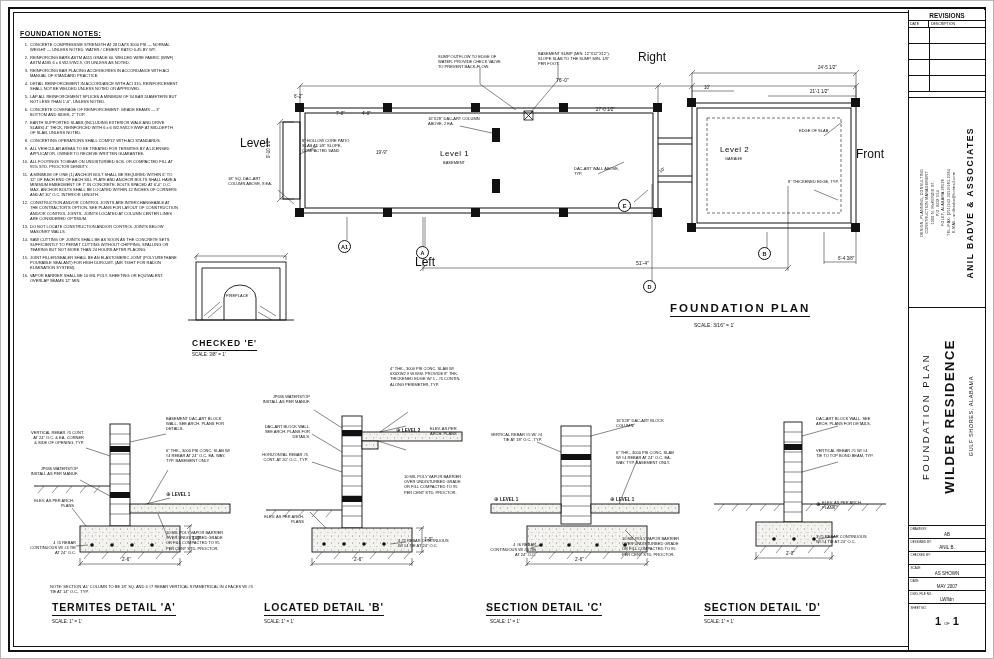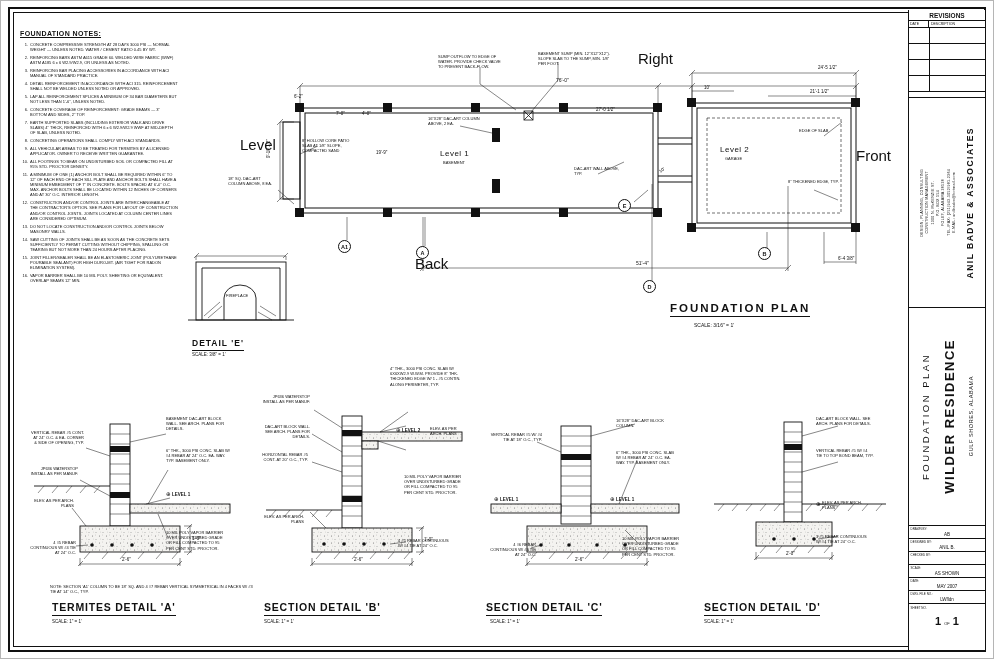--- a/index.html
+++ b/index.html
@@ -2,21 +2,21 @@
 <html><head>
 <meta charset="utf-8">
 <style>
   html,body{margin:0;padding:0;background:#fff;}
   .page{position:relative;width:994px;height:659px;background:#fff;font-family:"Liberation Sans",sans-serif;color:#111;overflow:hidden;}
   .edge{position:absolute;inset:0;border:1px solid #b5b5b5;}
   .b2{position:absolute;left:8px;top:7px;right:8px;bottom:7px;border:2.5px solid #111;}
   .b3{position:absolute;left:13px;top:12px;right:13px;bottom:12px;border:0.7px solid #111;}
   .svgabs{position:absolute;}
   .t{position:absolute;font-size:4px;line-height:1.3;color:#111;}
-  .t9{position:absolute;font-size:15px;color:#111;}
+  .t9{position:absolute;font-size:12px;color:#111;}
   .room{position:absolute;font-size:8px;letter-spacing:.5px;color:#111;}
   .dim{position:absolute;font-size:4.5px;white-space:nowrap;color:#111;}
   .dim5{position:absolute;font-size:5px;white-space:nowrap;color:#111;}
   .ra{text-align:right;}
   .rot{transform:rotate(-90deg);transform-origin:left top;}
   .rot45{transform:rotate(-40deg);transform-origin:left top;}
   .bubble{position:absolute;width:13px;height:13px;border:1px solid #111;border-radius:50%;font-size:5.5px;font-weight:bold;display:flex;align-items:center;justify-content:center;background:#fff;box-sizing:border-box;}
   .lvl{position:absolute;font-size:4.5px;font-weight:bold;display:flex;align-items:center;gap:1.5px;white-space:nowrap;}
   .lvlsym{font-size:5.5px;line-height:1;font-weight:normal;}
   .plan-title{position:absolute;font-size:11.5px;font-weight:bold;letter-spacing:2px;border-bottom:1.4px solid #111;padding-bottom:2px;}
@@ -240,21 +240,21 @@
   <div class="t" style="left:443px;top:160px">BASEMENT</div>
   <div class="t" style="left:574px;top:166px;width:50px">DAC-ART WALL ABOVE, TYP.</div>
   <div class="room" style="left:720px;top:145px">Level 2</div>
   <div class="t" style="left:725px;top:156px">GARAGE</div>
   <div class="t" style="left:788px;top:179px;width:52px">8" THICKENED EDGE, TYP.</div>
   <div class="t" style="left:799px;top:128px;width:42px">EDGE OF SLAB</div>
   <div class="t9" style="left:856px;top:147px">Front</div>
   <div class="t" style="left:228px;top:176px;width:50px">18" SQ. DAC-ART COLUMN ABOVE, 8 EA.</div>
   <div class="dim" style="left:376px;top:150px">19'-9"</div>
   <div class="dim rot" style="left:266px;top:158px">9'-10 1/2"</div>
-  <div class="t9" style="left:415px;top:255px">Back</div>
+  <div class="t9" style="left:415px;top:255px">Left</div>
   <div class="dim5" style="left:636px;top:260px">51'-4"</div>
   <div class="dim" style="left:838px;top:256px">6'-4 3/8"</div>
   <div class="dim rot45" style="left:658px;top:170px">10'</div>
 
   <div class="bubble" style="left:338px;top:240px">A1</div>
   <div class="bubble" style="left:416px;top:246px">A</div>
   <div class="bubble" style="left:758px;top:247px">B</div>
   <div class="bubble" style="left:643px;top:280px">D</div>
   <div class="bubble" style="left:618px;top:199px">E</div>
 
@@ -267,21 +267,21 @@
       <path d="M16,70 V18 H94 V70"></path>
       <path d="M38,70 V48 A16,13 0 0 1 70,48 V70"></path>
       <line x1="2" y1="70" x2="108" y2="70"></line>
     </g>
     <g stroke="#111" stroke-width="0.5" fill="none">
       <path d="M18,66 L34,52 M22,68 L36,56 M74,56 L90,66 M72,62 L86,70"></path>
       <path d="M10,6 H100 M10,6 V10 M100,6 V10 M8,8 l5,-5 M97,8 l5,-5"></path>
     </g>
   </svg>
   <div class="t" style="left:226px;top:293px">FIREPLACE</div>
-  <div class="det-title" style="left:192px;top:338px">DETAIL 'E'</div>
+  <div class="det-title" style="left:192px;top:338px">CHECKED 'E'</div>
   <div class="sec-scale" style="left:192px;top:352px">SCALE: 3/8" = 1'</div>
 
   <svg class="svgabs" style="left:28px;top:408px" width="220" height="170" viewBox="0 0 220 170">
     <g stroke="#111" fill="none" stroke-width="0.9">
       <rect x="82" y="16" width="20" height="102"></rect>
       <path d="M82,26h20M82,36h20M82,46h20M82,56h20M82,66h20M82,76h20M82,86h20M82,96h20M82,106h20" stroke-width="0.5"></path>
       <rect x="102" y="96" width="100" height="9" fill="url(#speckle)"></rect>
       <line x1="6" y1="78" x2="82" y2="78"></line>
       <rect x="52" y="118" width="100" height="26" fill="url(#speckle)"></rect>
     </g>
@@ -354,21 +354,21 @@
   <div class="lvl" style="left:396px;top:428px">
     <span class="lvlsym">⊕</span>
     <span>LEVEL 2</span>
   </div>
   <div class="t" style="left:430px;top:426px;width:36px">ELEV. AS PER ARCH. PLANS</div>
   <div class="t" style="left:404px;top:474px;width:62px">10 MIL POLY VAPOR BARRIER OVER UNDISTURBED GRADE OR FILL COMPACTED TO 95 PER CENT STD. PROCTOR.</div>
   <div class="t ra" style="left:262px;top:514px;width:42px">ELEV. AS PER ARCH. PLANS</div>
   <div class="t" style="left:398px;top:538px;width:54px">4 #5 REBAR CONTINUOUS W/ #4 TIE AT 24" O.C.</div>
   <div class="dim" style="left:354px;top:557px">2'-6"</div>
   <div class="dim" style="left:424px;top:537px">1'-0"</div>
-  <div class="sec-title" style="left:264px;top:601px">SECTION DETAIL 'B'</div>
+  <div class="sec-title" style="left:264px;top:601px">LOCATED DETAIL 'B'</div>
   <div class="sec-scale" style="left:264px;top:619px">SCALE: 1" = 1'</div>
 
   <svg class="svgabs" style="left:485px;top:408px" width="220" height="170" viewBox="0 0 220 170">
     <g stroke="#111" fill="none" stroke-width="0.9">
       <rect x="76" y="18" width="30" height="98"></rect>
       <path d="M76,28h30M76,38h30M76,48h30M76,58h30M76,68h30M76,78h30M76,88h30M76,98h30M76,108h30" stroke-width="0.5"></path>
       <rect x="6" y="96" width="70" height="9" fill="url(#speckle)"></rect>
       <rect x="106" y="96" width="88" height="9" fill="url(#speckle)"></rect>
       <rect x="42" y="118" width="120" height="26" fill="url(#speckle)"></rect>
     </g>

